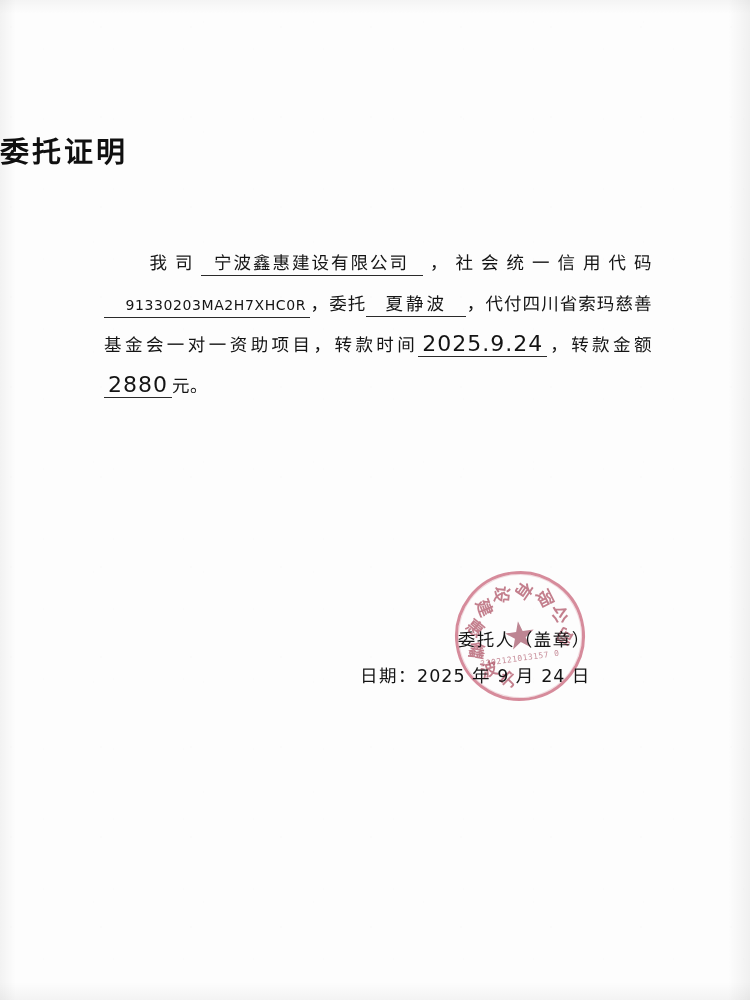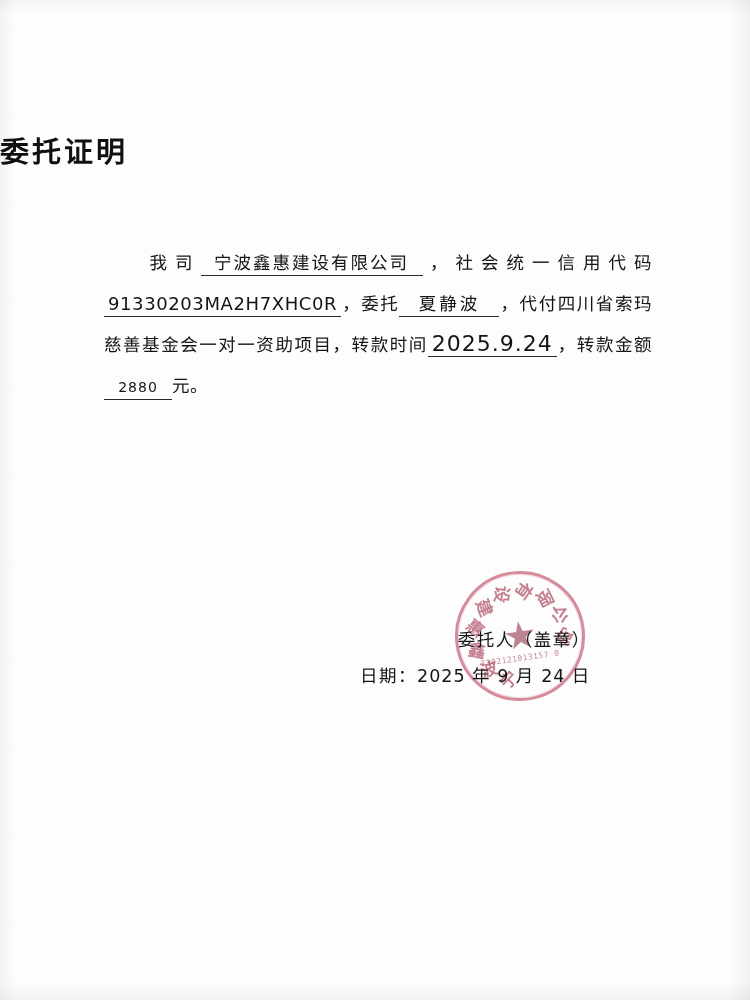--- a/index.html
+++ b/index.html
@@ -73,24 +73,24 @@
     display: inline-block;
     border-bottom: 1px solid #2a2a2a;
     text-align: center;
     padding: 0 4px 1px 4px;
     line-height: 22px;
     vertical-align: baseline;
     font-family: "DejaVu Sans", "Liberation Sans", sans-serif;
     letter-spacing: 1px;
   }
   .fill.company { min-width: 214px; letter-spacing: 2px; }
-  .fill.credit  { min-width: 198px; font-size: 18px; letter-spacing: .6px; }
+  .fill.credit  { min-width: 198px; font-size: 14px; letter-spacing: .6px; text-align: right; }
   .fill.person  { min-width: 92px;  letter-spacing: 3px; }
   .fill.date    { min-width: 96px;  font-size: 22px; }
-  .fill.amount  { min-width: 60px;  font-size: 14px; text-align: center; }
+  .fill.amount  { min-width: 60px;  font-size: 22px; text-align: center; }
 
   .validity {
     position: absolute;
     top: 428px;
     left: 172px;
     font-size: 17.5px;
     letter-spacing: 1.5px;
     color: #141414;
   }
   .validity .num { font-family: "DejaVu Sans", "Liberation Sans", sans-serif; letter-spacing: 1px; }

